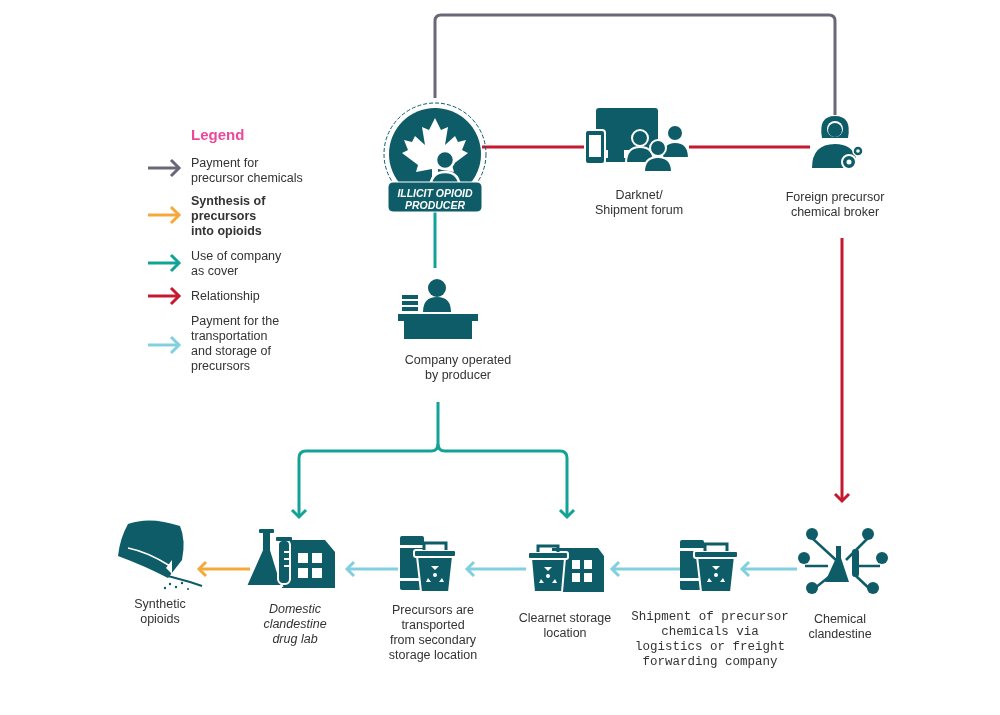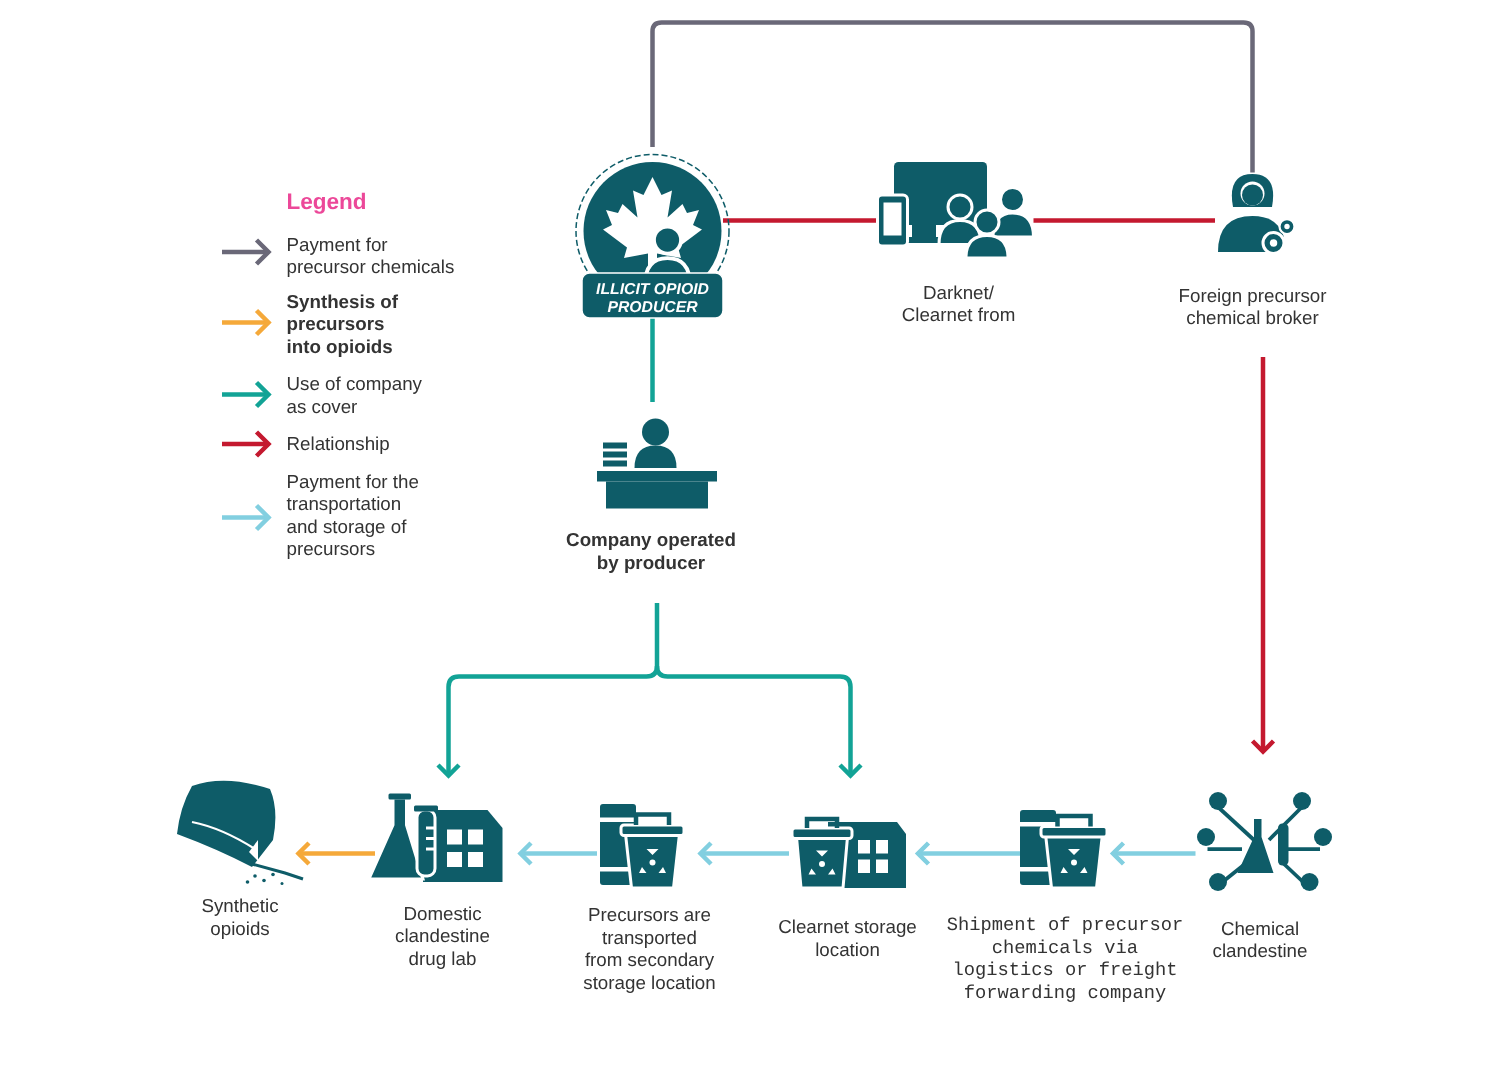--- a/index.html
+++ b/index.html
@@ -213,34 +213,34 @@
 as cover</div>
 <div class="legend-text" style="top:289px;">Relationship</div>
 <div class="legend-text" style="top:314px;">Payment for the
 transportation
 and storage of
 precursors</div>
 
 <div class="badge-text">ILLICIT OPIOID
 PRODUCER</div>
 <div class="lbl" style="left:574px;top:188px;width:130px;">Darknet/
-Clearnet from</div>
+Shipment forum</div>
 <div class="lbl" style="left:770px;top:190px;width:130px;">Foreign precursor
 chemical broker</div>
-<div class="lbl" style="left:364px;top:353px;width:140px;font-weight:bold;">Company operated
+<div class="lbl" style="left:388px;top:353px;width:140px;">Company operated
 by producer</div>
 <div class="lbl" style="left:785px;top:612px;width:110px;">Chemical
 clandestine</div>
 <div class="lbl" style="left:630px;top:610px;width:160px;font-family:Liberation Mono, monospace;">Shipment of precursor
 chemicals via
 logistics or freight
 forwarding company</div>
 <div class="lbl" style="left:500px;top:611px;width:130px;">Clearnet storage
 location</div>
 <div class="lbl" style="left:368px;top:603px;width:130px;">Precursors are
 transported
 from secondary
 storage location</div>
-<div class="lbl" style="left:240px;top:602px;width:110px;">Domestic
+<div class="lbl" style="left:240px;top:602px;width:110px;font-style:italic;">Domestic
 clandestine
 drug lab</div>
 <div class="lbl" style="left:110px;top:597px;width:100px;">Synthetic
 opioids</div>
 
 </body></html>

